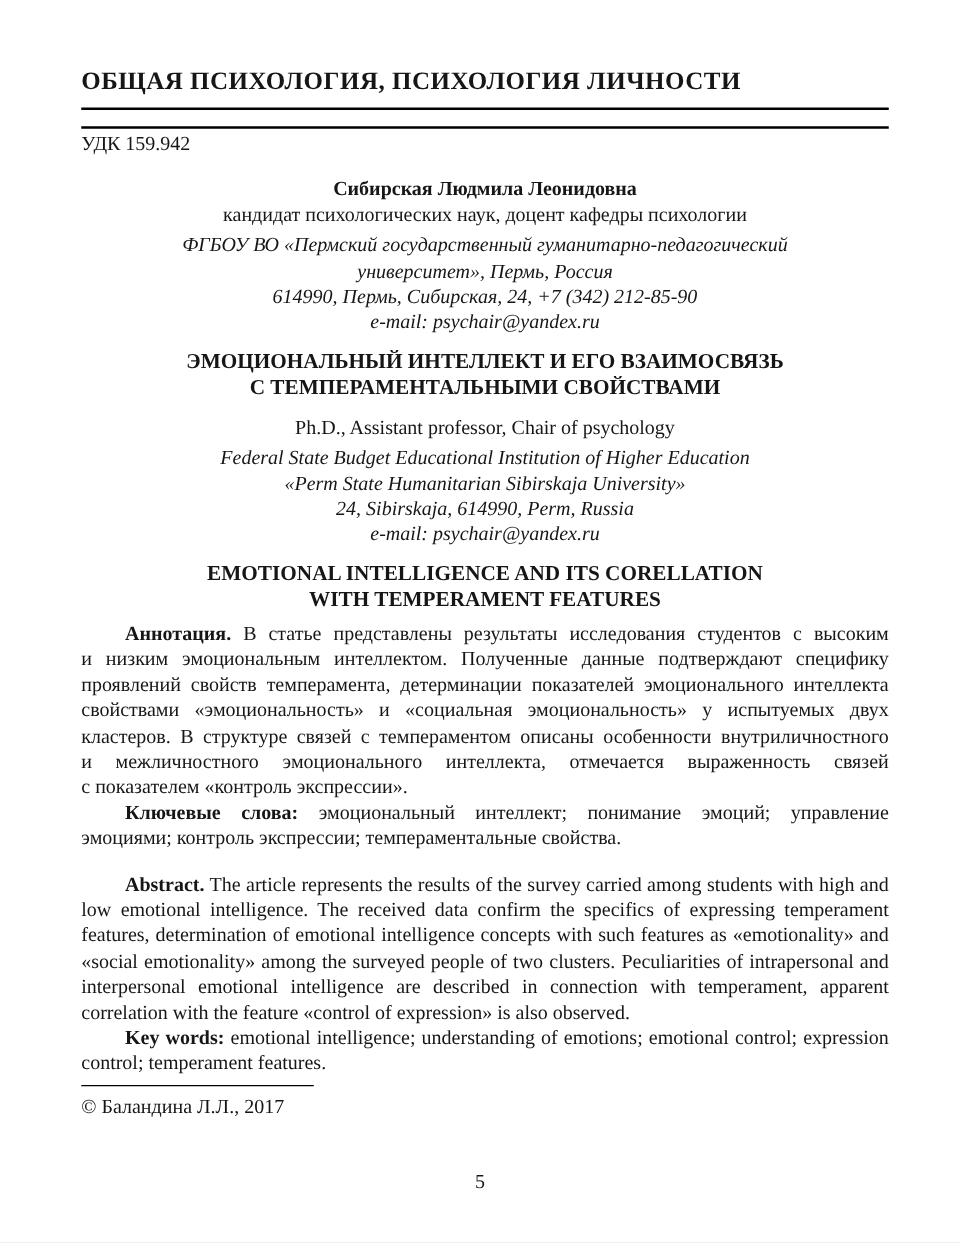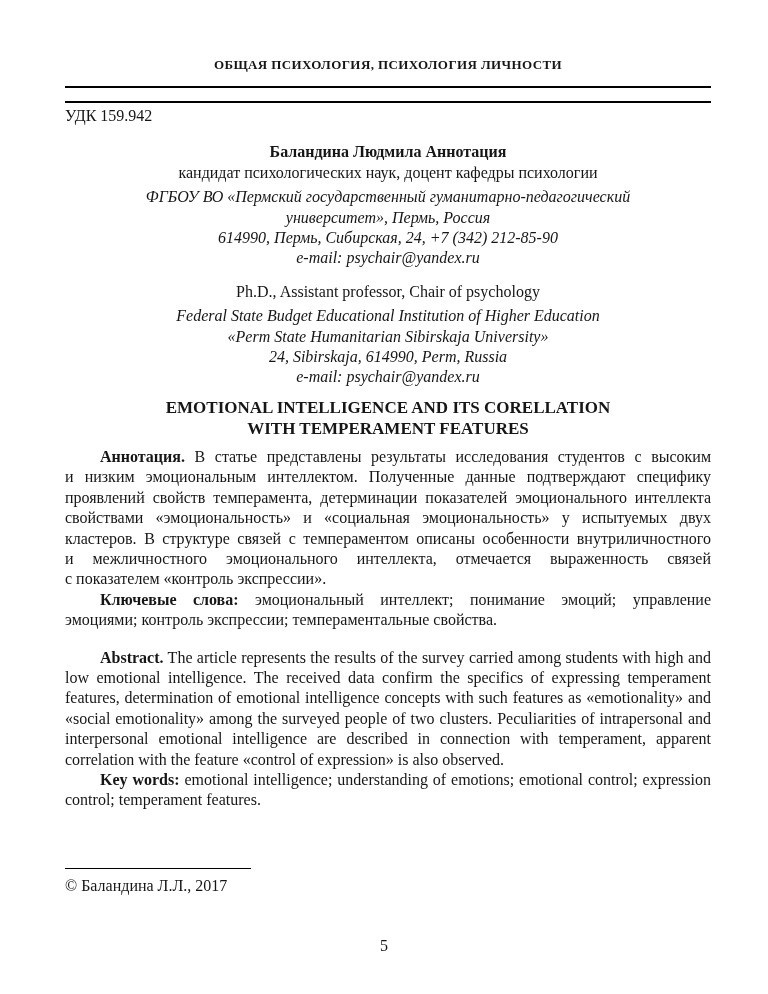--- a/index.html
+++ b/index.html
@@ -16,23 +16,23 @@
     overflow: hidden;
     box-sizing: border-box;
     padding: 52px 57px 0 65px;
     font-family: "Liberation Serif", "DejaVu Serif", serif;
     font-size: 16px;
     line-height: 20.4px;
     color: #161616;
   }
   .section-header {
     margin: 0;
-    text-align: center;
+    text-align: left;
     font-weight: bold;
-    font-size: 13px;
+    font-size: 20px;
     line-height: 26px;
     letter-spacing: 0.4px;
     padding-bottom: 8px;
     border-bottom: 2.5px solid #000;
   }
   .rule {
     border: none;
     border-top: 2px solid #000;
     margin: 13px 0 0 0;
   }
@@ -96,30 +96,34 @@
 <body>
 
 <div class="page">
 
   <div class="section-header">ОБЩАЯ ПСИХОЛОГИЯ, ПСИХОЛОГИЯ ЛИЧНОСТИ</div>
 
   <div class="rule"></div>
 
   <div class="udc">УДК 159.942</div>
 
-  <div class="author-name">Баландина Людмила Аннотация</div>
+  <div class="author-name">Сибирская Людмила Леонидовна</div>
   <div class="author-degree">кандидат психологических наук, доцент кафедры психологии</div>
 
   <div class="affiliation">
     <div>ФГБОУ ВО «Пермский государственный гуманитарно-педагогический</div>
     <div>университет», Пермь, Россия</div>
     <div>614990, Пермь, Сибирская, 24, +7 (342) 212-85-90</div>
     <div>e-mail: psychair@yandex.ru</div>
   </div>
 
+  <div class="paper-title">
+    <div>ЭМОЦИОНАЛЬНЫЙ ИНТЕЛЛЕКТ И ЕГО ВЗАИМОСВЯЗЬ</div>
+    <div>С ТЕМПЕРАМЕНТАЛЬНЫМИ СВОЙСТВАМИ</div>
+  </div>
 
   <div class="author-block-en">
     <div class="author-degree">Ph.D., Assistant professor, Chair of psychology</div>
   </div>
 
   <div class="affiliation">
     <div>Federal State Budget Educational Institution of Higher Education</div>
     <div>«Perm State Humanitarian Sibirskaja University»</div>
     <div>24, Sibirskaja, 614990, Perm, Russia</div>
     <div>e-mail: psychair@yandex.ru</div>

